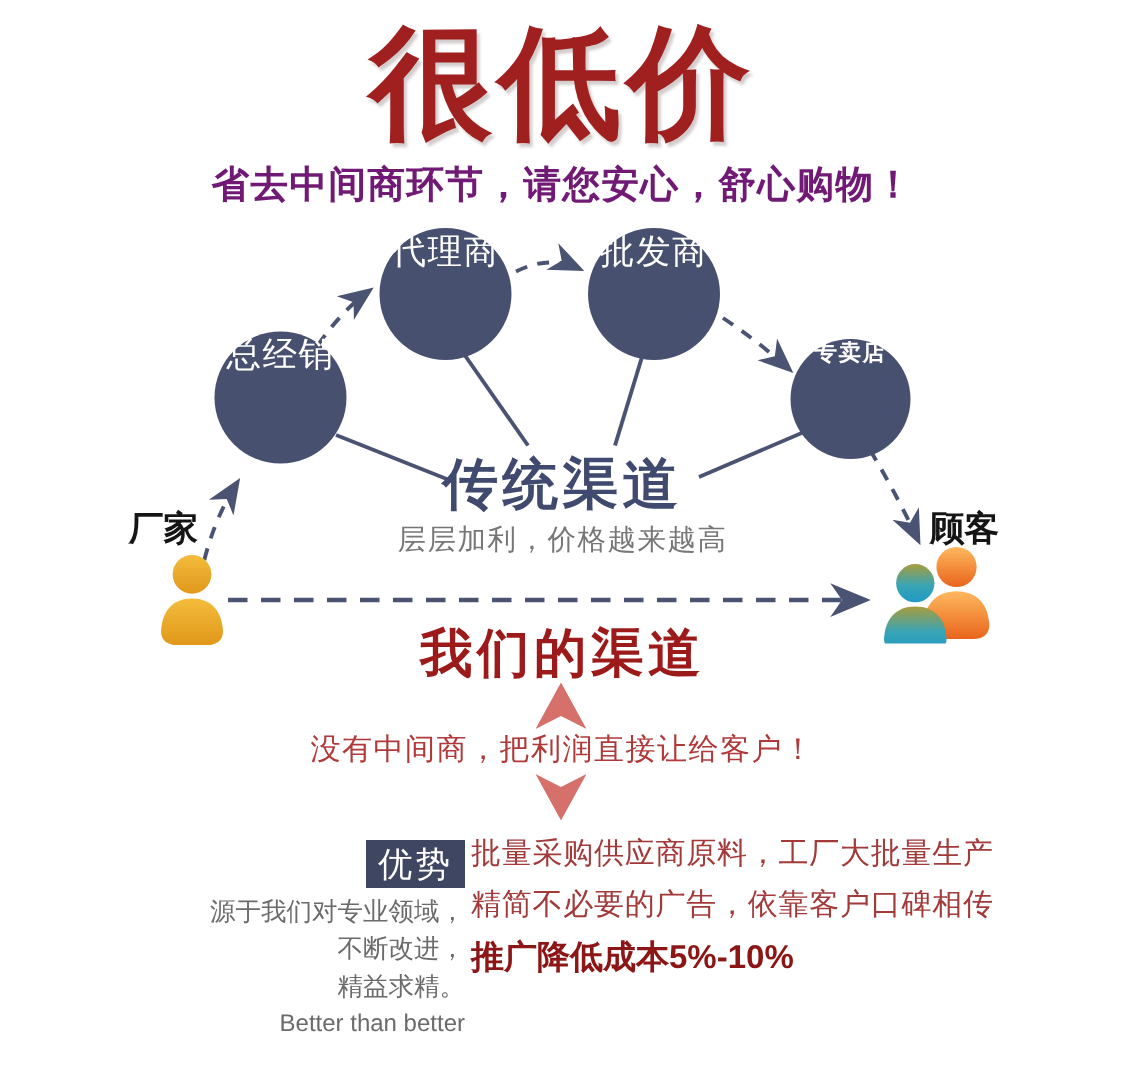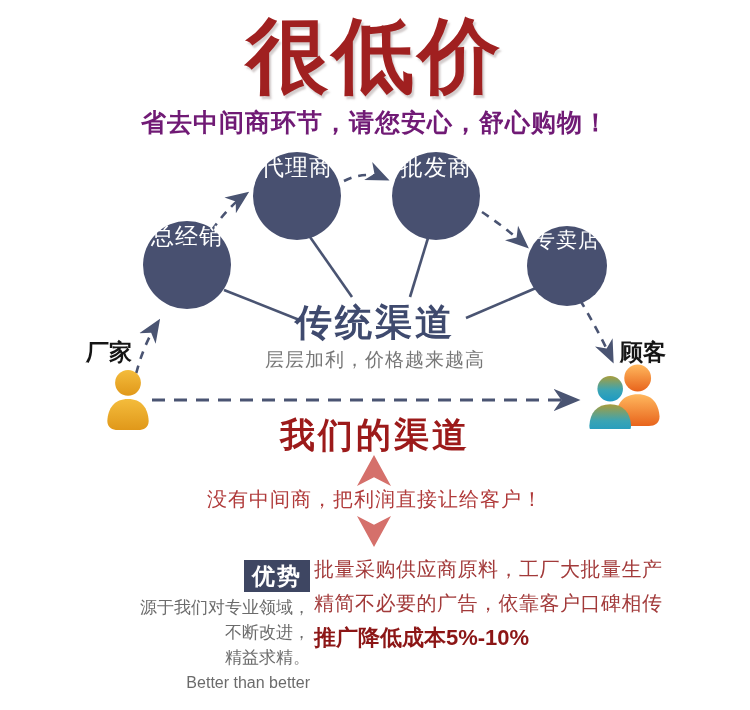--- a/index.html
+++ b/index.html
@@ -14,37 +14,37 @@
     top:8px;font-size:82px;line-height:96px;font-weight:bold;color:#a02020;
     letter-spacing:4px;text-shadow:2px 3px 2px rgba(130,110,110,0.35);
   }
   .subtitle{top:106px;font-size:25px;font-weight:bold;color:#701a75;letter-spacing:1px;}
 
   .node{
     border-radius:50%;background:#485070;color:#fff;
     display:flex;align-items:flex-start;justify-content:center;
     font-size:23px;letter-spacing:1px;
   }
-  .node-sm{font-size:21px;}
+  .node-sm{font-size:15px;font-weight:bold;}
 
   .trad-title{top:298px;font-size:37px;font-weight:bold;color:#3f4a6e;letter-spacing:3px;}
   .trad-sub{top:347px;font-size:19px;color:#777777;letter-spacing:1px;}
 
   .end-label{font-size:23px;color:#151515;font-weight:bold;text-align:center;}
 
   .ours-title{top:412px;font-size:35px;font-weight:bold;color:#9c1a1a;letter-spacing:3px;}
   .ours-note{top:486px;font-size:20px;color:#b03a3a;letter-spacing:1px;}
 
   .chevron{width:34px;height:31px;background:#d5706b;}
   .chevron.up{clip-path:polygon(50% 0,100% 100%,50% 72%,0 100%);}
   .chevron.down{clip-path:polygon(50% 100%,100% 0,50% 28%,0 0);}
 
   .badge{
     left:244px;top:560px;width:66px;height:32px;background:#3e4662;color:#fff;
-    font-size:23px;font-weight:bold;display:flex;align-items:center;justify-content:center;
+    font-size:23px;font-weight:normal;display:flex;align-items:center;justify-content:center;
     letter-spacing:2px;
   }
   .motto{left:40px;top:595px;width:270px;text-align:right;color:#6b6b6b;font-size:17px;line-height:25px;}
   .adv-col{left:314px;top:557px;width:430px;}
   .adv-desc{font-size:20px;line-height:24px;color:#a23a3a;margin:0 0 10px 0;letter-spacing:0.5px;}
   .adv-high{font-size:22px;line-height:25px;color:#8c1616;font-weight:bold;margin:0 0 17px 0;}
 
   svg.overlay{position:absolute;left:0;top:0;pointer-events:none;}
 </style>
 </head>

